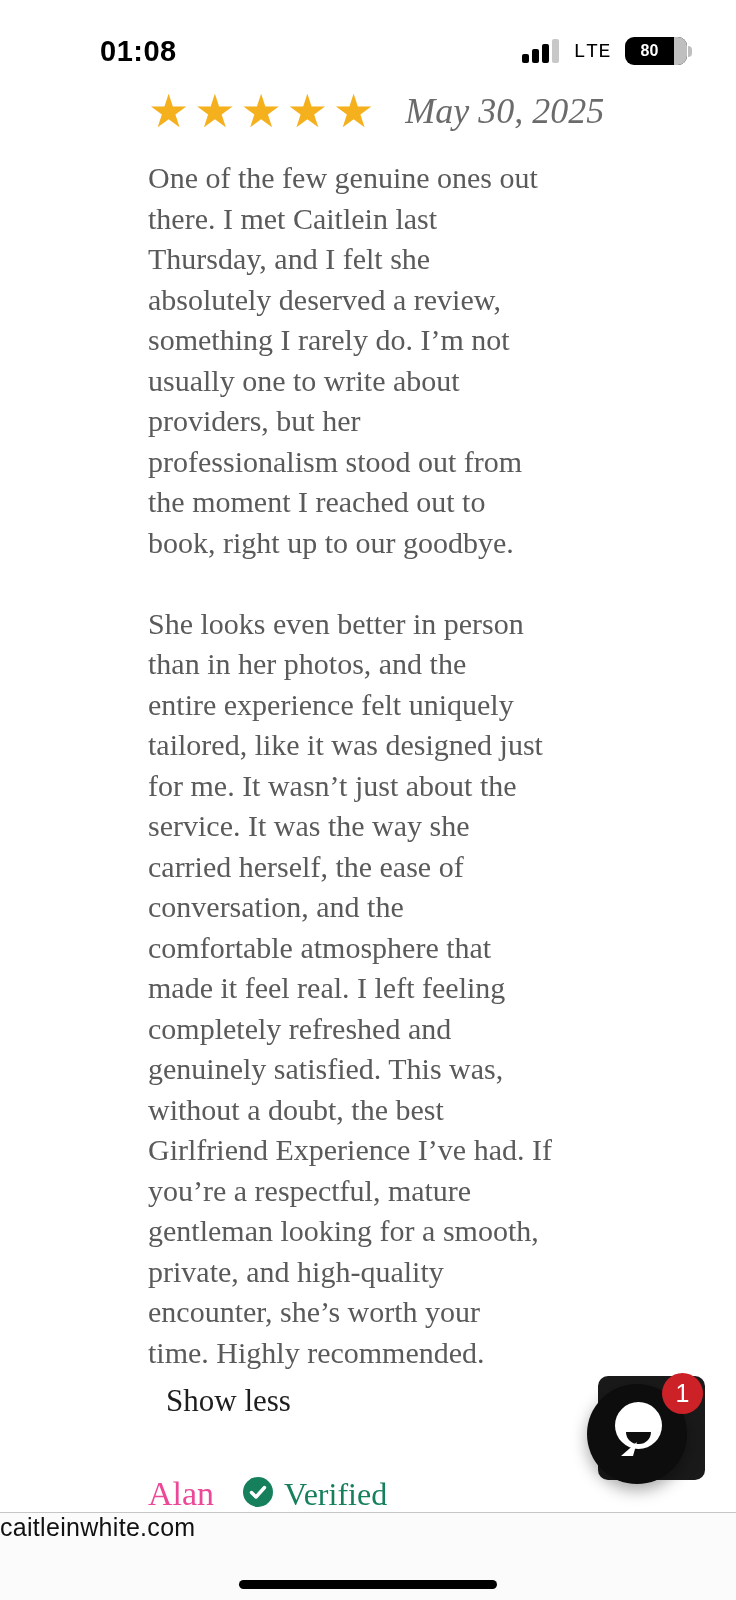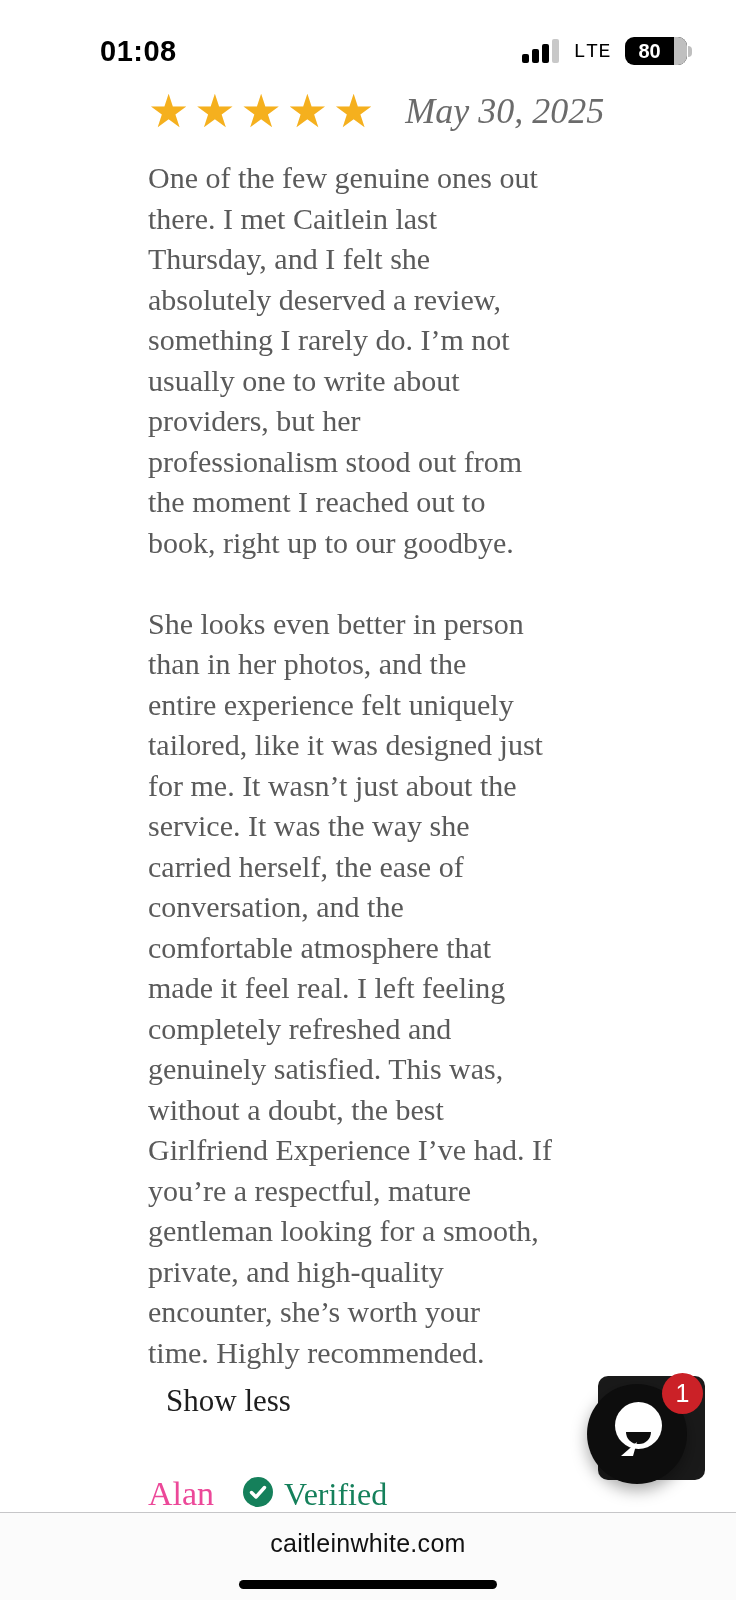--- a/index.html
+++ b/index.html
@@ -30,21 +30,21 @@
   .battery-pill {
     position:relative; width:62px; height:28px; border-radius:9px;
     background:#000; overflow:hidden;
     display:flex; align-items:center;
   }
   .battery-rest {
     position:absolute; right:0; top:0; bottom:0; width:13px; background:#bfbfbf;
   }
   .battery-num {
     position:relative; width:49px; text-align:center;
-    color:#fff; font-size:20px; font-weight:700;
+    color:#fff; font-size:16px; font-weight:700;
   }
   .battery-cap {
     width:4px; height:11px; margin-left:1px;
     border-radius:0 4px 4px 0; background:#bfbfbf;
   }
 
   
   .review { position:absolute; top:88px; left:148px; width:480px; }
   .rating-row { display:flex; align-items:center; gap:26px; }
   .stars {
@@ -106,21 +106,21 @@
     display:flex; align-items:center; justify-content:center;
     color:#fff; font-size:25px; font-weight:500;
   }
 
   
   .bottom-bar {
     position:absolute; left:0; top:1512px; width:736px; height:88px;
     background:#fbfbfb; border-top:1px solid #c6c6c8; z-index:10;
   }
   .url-text {
-    margin-top:16px; text-align:center;
+    text-align:left;
     font-size:25px; font-weight:500; color:#111; letter-spacing:.3px;
     cursor:pointer;
   }
   .home-indicator {
     position:absolute; left:50%; bottom:11px; transform:translateX(-50%);
     width:258px; height:9px; border-radius:5px; background:#000;
   }
 </style>
 </head>
 <body>

